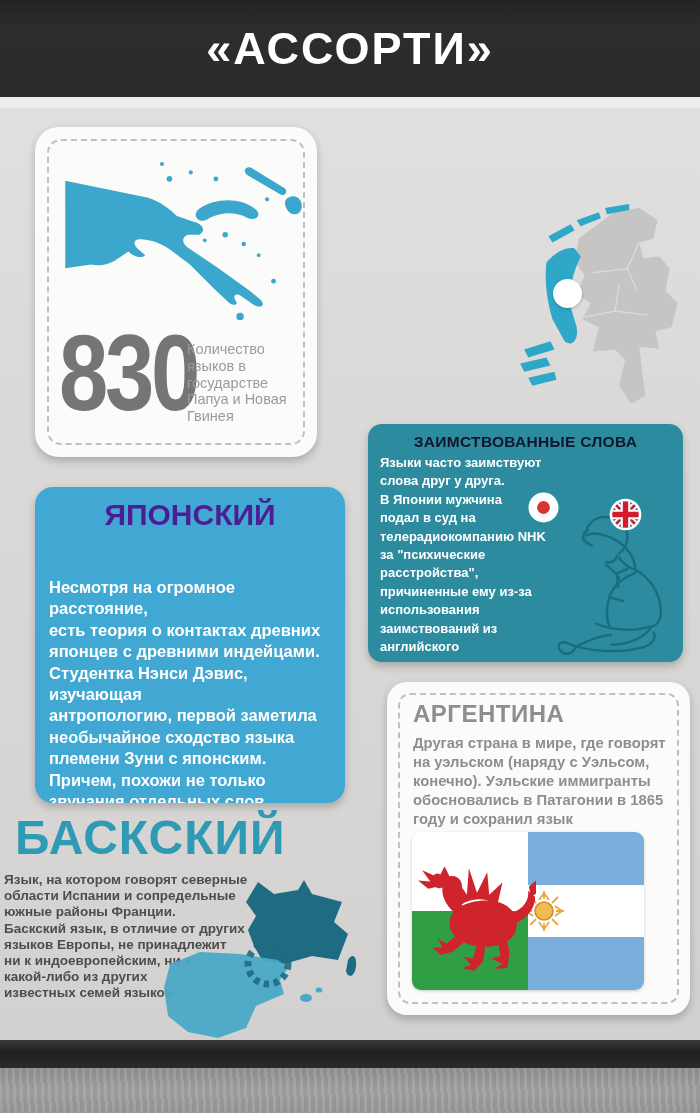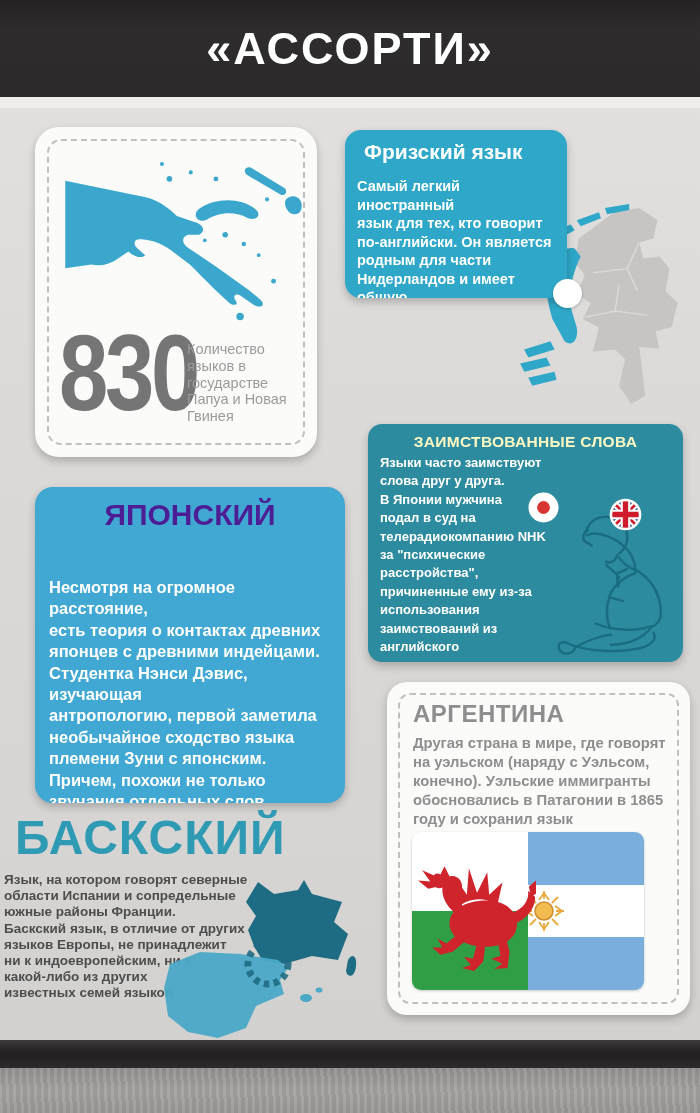--- a/index.html
+++ b/index.html
@@ -41,21 +41,21 @@
   .frisian-card{left:345px;top:130px;width:222px;height:168px;background:#2ea7c8;border-radius:16px;}
   .frisian-title{position:absolute;left:19px;top:10px;font-size:21px;font-weight:bold;color:#fff;}
   .frisian-body{position:absolute;left:12px;top:47px;width:200px;color:#fff;font-size:14.5px;line-height:18.5px;font-weight:bold;white-space:pre-line;}
   .nl-map{position:absolute;left:518px;top:198px;width:182px;height:212px;}
   .nl-marker{
     position:absolute;left:553px;top:279px;width:29px;height:29px;border-radius:50%;
     background:#ffffff;box-shadow:0 1px 3px rgba(0,0,0,.25);
   }
   
   .loan-card{left:368px;top:424px;width:315px;height:238px;background:#2d8ba0;border-radius:14px;}
-  .loan-title{position:absolute;left:0;top:9px;width:100%;text-align:center;font-size:15.5px;font-weight:bold;color:#fef9c3;letter-spacing:.3px;}
+  .loan-title{position:absolute;left:0;top:9px;width:100%;text-align:center;font-size:15.5px;font-weight:bold;color:#0f172a;letter-spacing:.3px;}
   .loan-body{position:absolute;left:12px;top:30px;width:215px;color:#fff;font-size:13px;line-height:18.4px;font-weight:bold;white-space:pre-line;}
   .japan-flag{position:absolute;left:160px;top:68px;width:31px;height:31px;}
   .uk-flag{position:absolute;left:241px;top:74px;width:33px;height:33px;}
   .man-art{position:absolute;right:2px;bottom:0px;width:146px;height:152px;}
   
   .jap-card{left:35px;top:487px;width:310px;height:316px;background:#41a8d3;border-radius:18px;}
   .jap-title{position:absolute;left:0;top:11px;width:100%;text-align:center;font-size:30px;font-weight:bold;color:#4c1d95;}
   .jap-body{position:absolute;left:14px;top:50px;width:284px;color:#fff;font-size:16.5px;line-height:21.4px;font-weight:bold;white-space:pre-line;margin-top:40px;}
   
   .arg-card{left:387px;top:682px;width:303px;height:333px;border-radius:20px;}
@@ -128,29 +128,20 @@
       </g>
     </svg>
     <div class="papua-number">830</div>
     <div class="papua-caption">Количество
 языков в
 государстве
 Папуа и Новая
 Гвинея</div>
   </div>
 
-  <div class="card-teal frisian-card">
-    <div class="frisian-title">Фризский язык</div>
-    <div class="frisian-body">Самый легкий иностранный
-язык для тех, кто говорит
-по-английски. Он является
-родным для части
-Нидерландов и имеет общую
-историю и похожие звуки</div>
-  </div>
   <div class="nl-marker"></div>
 
   <div class="card-teal loan-card">
     <div class="loan-title">ЗАИМСТВОВАННЫЕ СЛОВА</div>
     <div class="loan-body">Языки часто заимствуют
 слова друг у друга.
 В Японии мужчина
 подал в суд на
 телерадиокомпанию NHK
 за "психические

